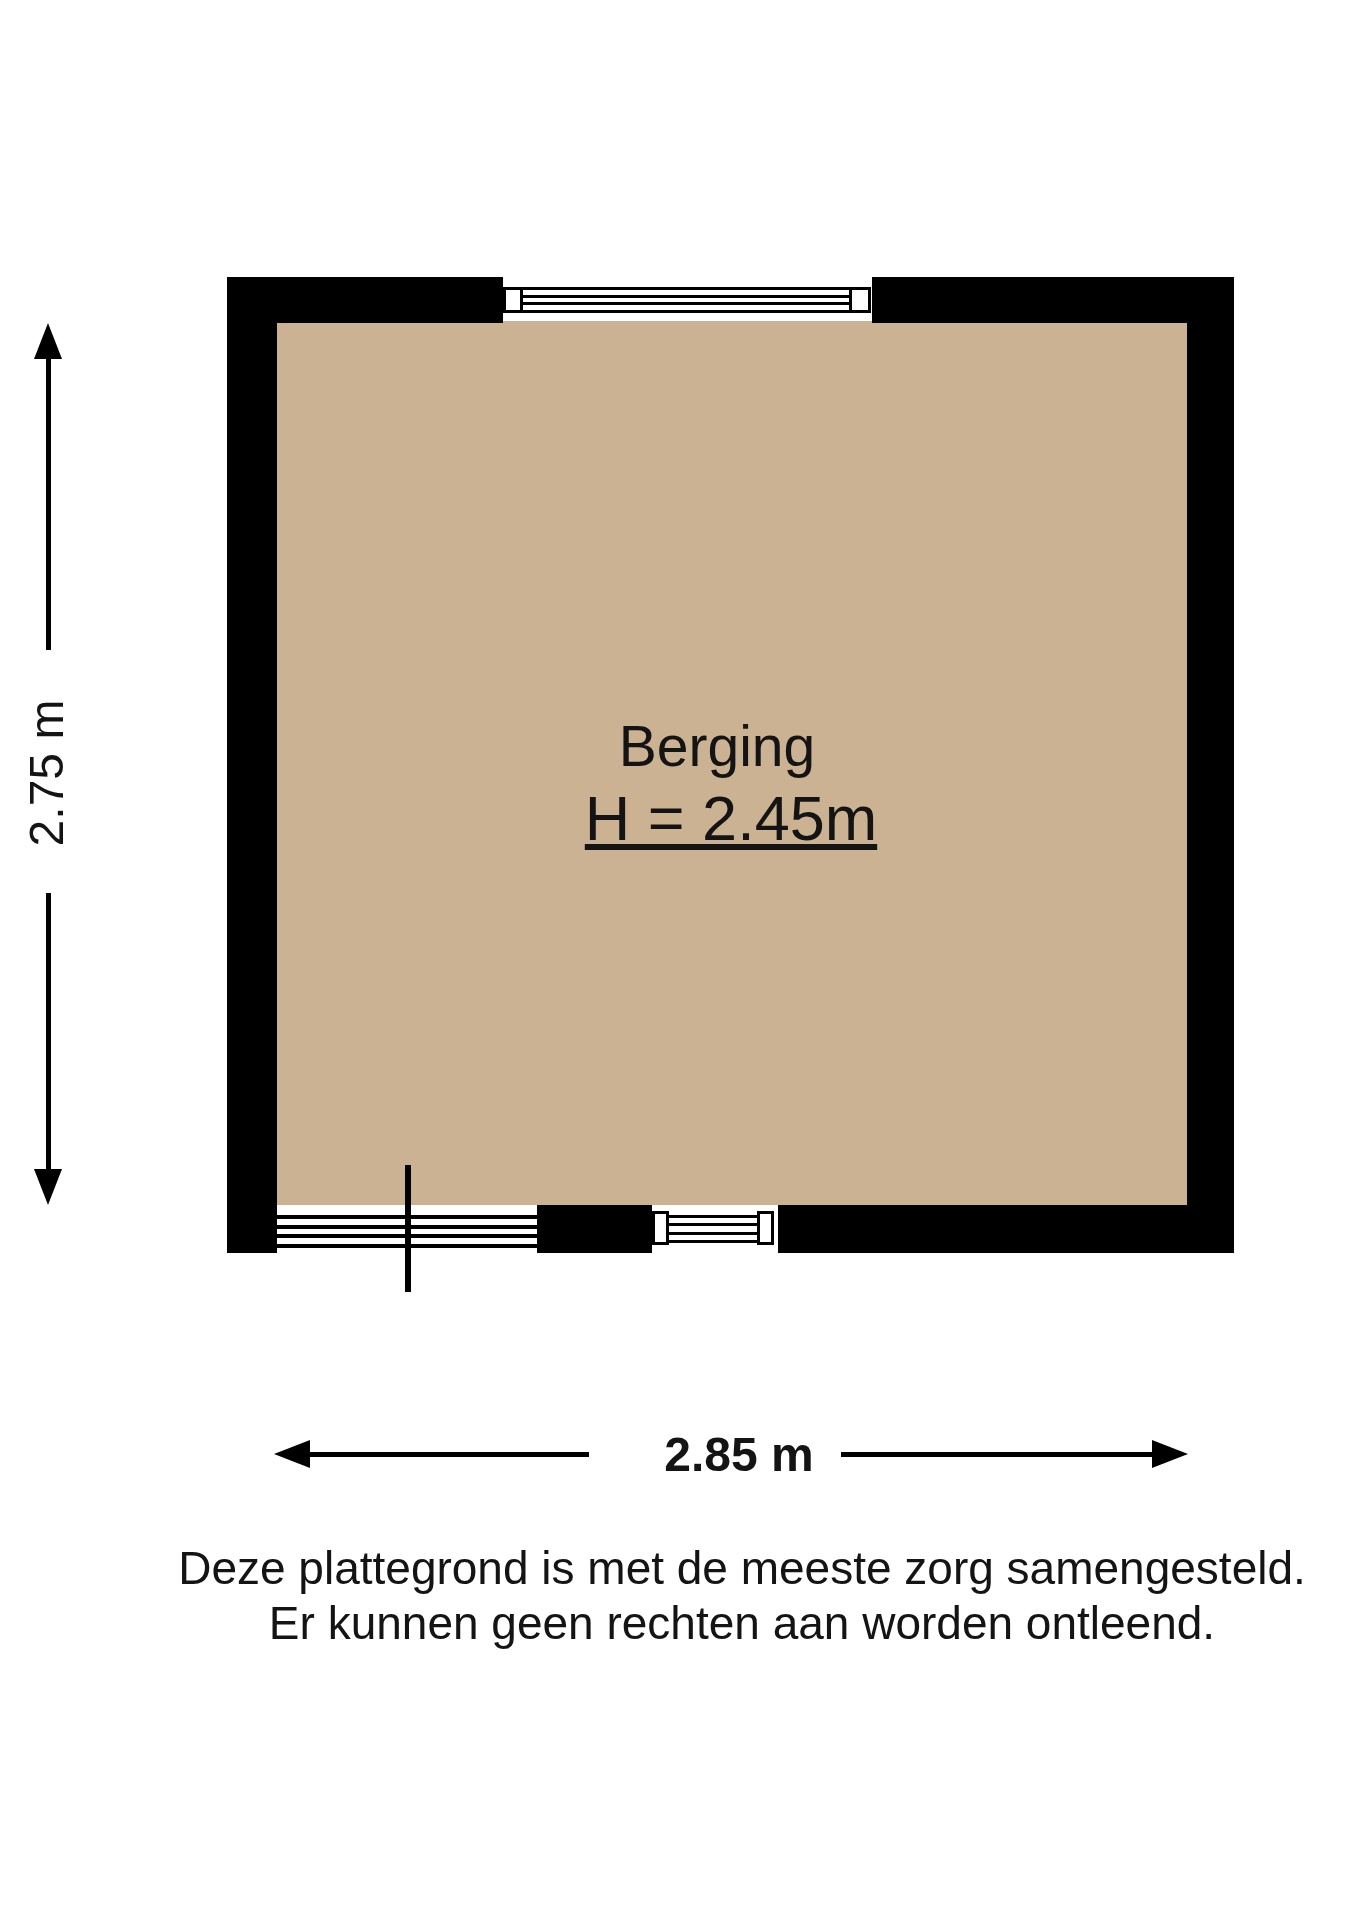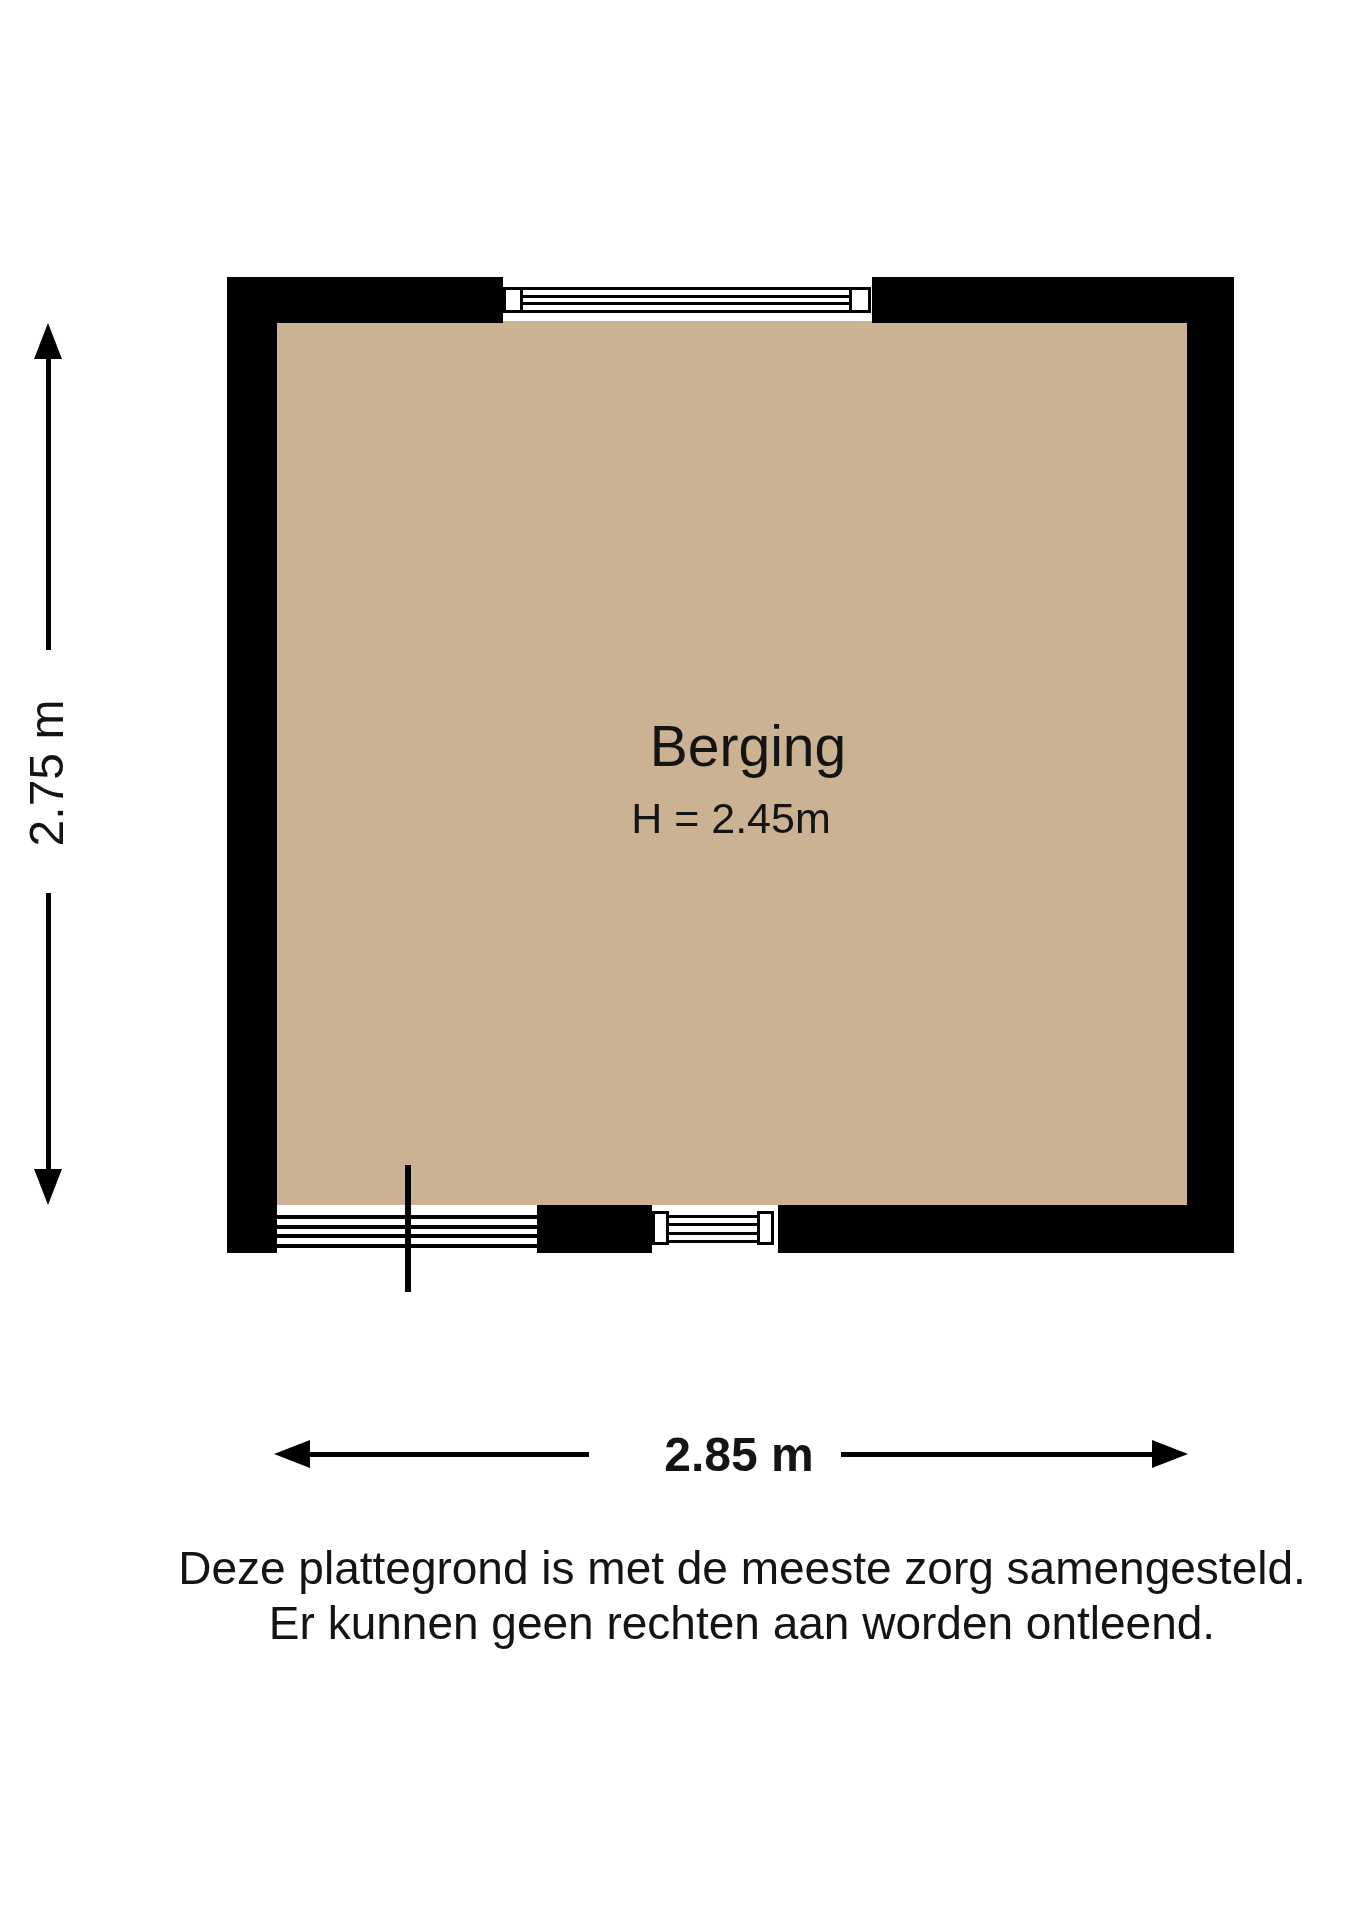--- a/index.html
+++ b/index.html
@@ -60,22 +60,22 @@
   .tri-up{left:34px;top:323px;border-left:14px solid transparent;border-right:14px solid transparent;border-bottom:36px solid var(--wall);}
   .tri-down{left:34px;top:1169px;border-left:14px solid transparent;border-right:14px solid transparent;border-top:36px solid var(--wall);}
   .tri-left{left:274px;top:1440px;border-top:14px solid transparent;border-bottom:14px solid transparent;border-right:36px solid var(--wall);}
   .tri-right{left:1152px;top:1440px;border-top:14px solid transparent;border-bottom:14px solid transparent;border-left:36px solid var(--wall);}
 
   .dim-label{font-size:48px;line-height:52px;text-align:center;color:var(--text);white-space:nowrap;}
   .dim-label-v{left:-72px;top:746px;width:240px;height:54px;transform:rotate(-90deg);}
   .dim-label-h{left:589px;top:1429px;width:300px;background:var(--background);font-weight:bold;}
 
   
-  .room-label{left:292px;top:716px;width:912px;text-align:center;font-size:57px;line-height:60px;color:var(--text);}
-  .ceil-label{left:275px;top:792px;width:912px;text-align:center;font-size:43px;line-height:52px;color:var(--text);}
+  .room-label{left:261px;top:716px;width:912px;text-align:center;font-size:57px;line-height:60px;color:var(--text);}
+  .ceil-label{left:275px;top:792px;width:912px;text-align:center;font-size:63px;line-height:52px;color:var(--text);text-decoration:underline;}
 
   
   .disclaimer{left:84px;top:1541px;width:1316px;text-align:center;font-size:46px;line-height:55px;color:var(--text);}
 </style>
 </head>
 <body>
 
 <div class="page">
 
   <div class="abs floor"></div>

